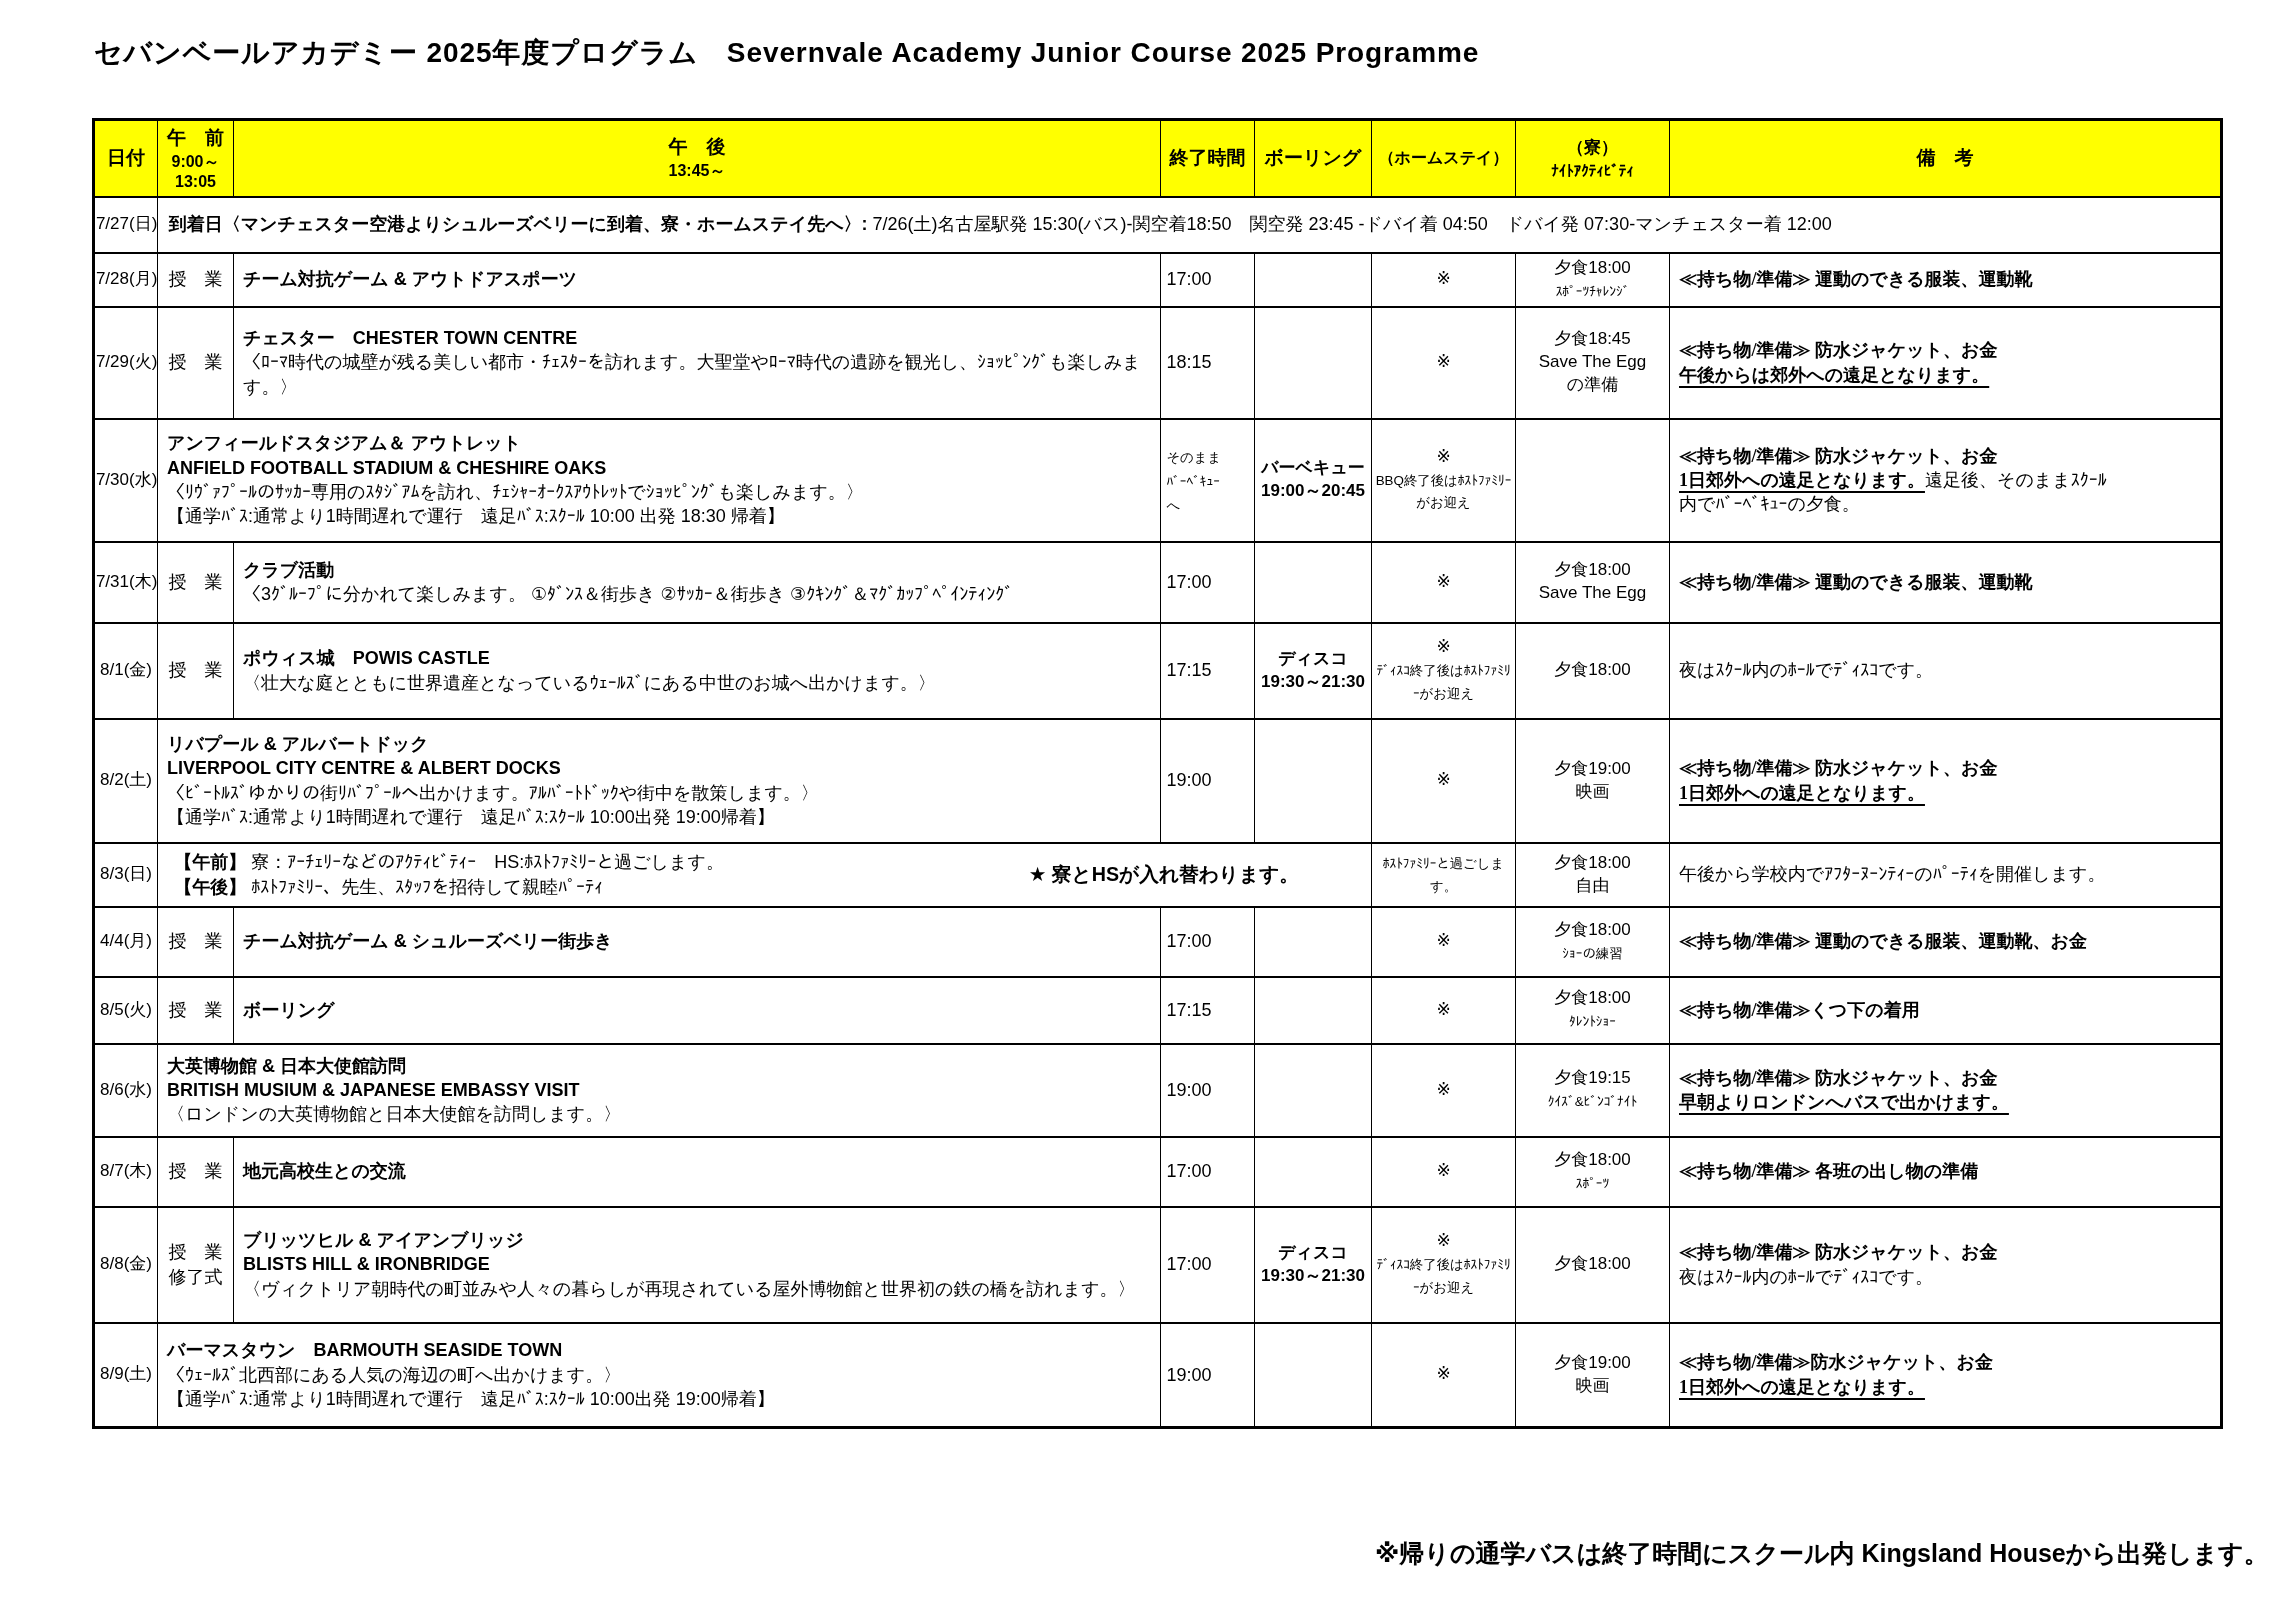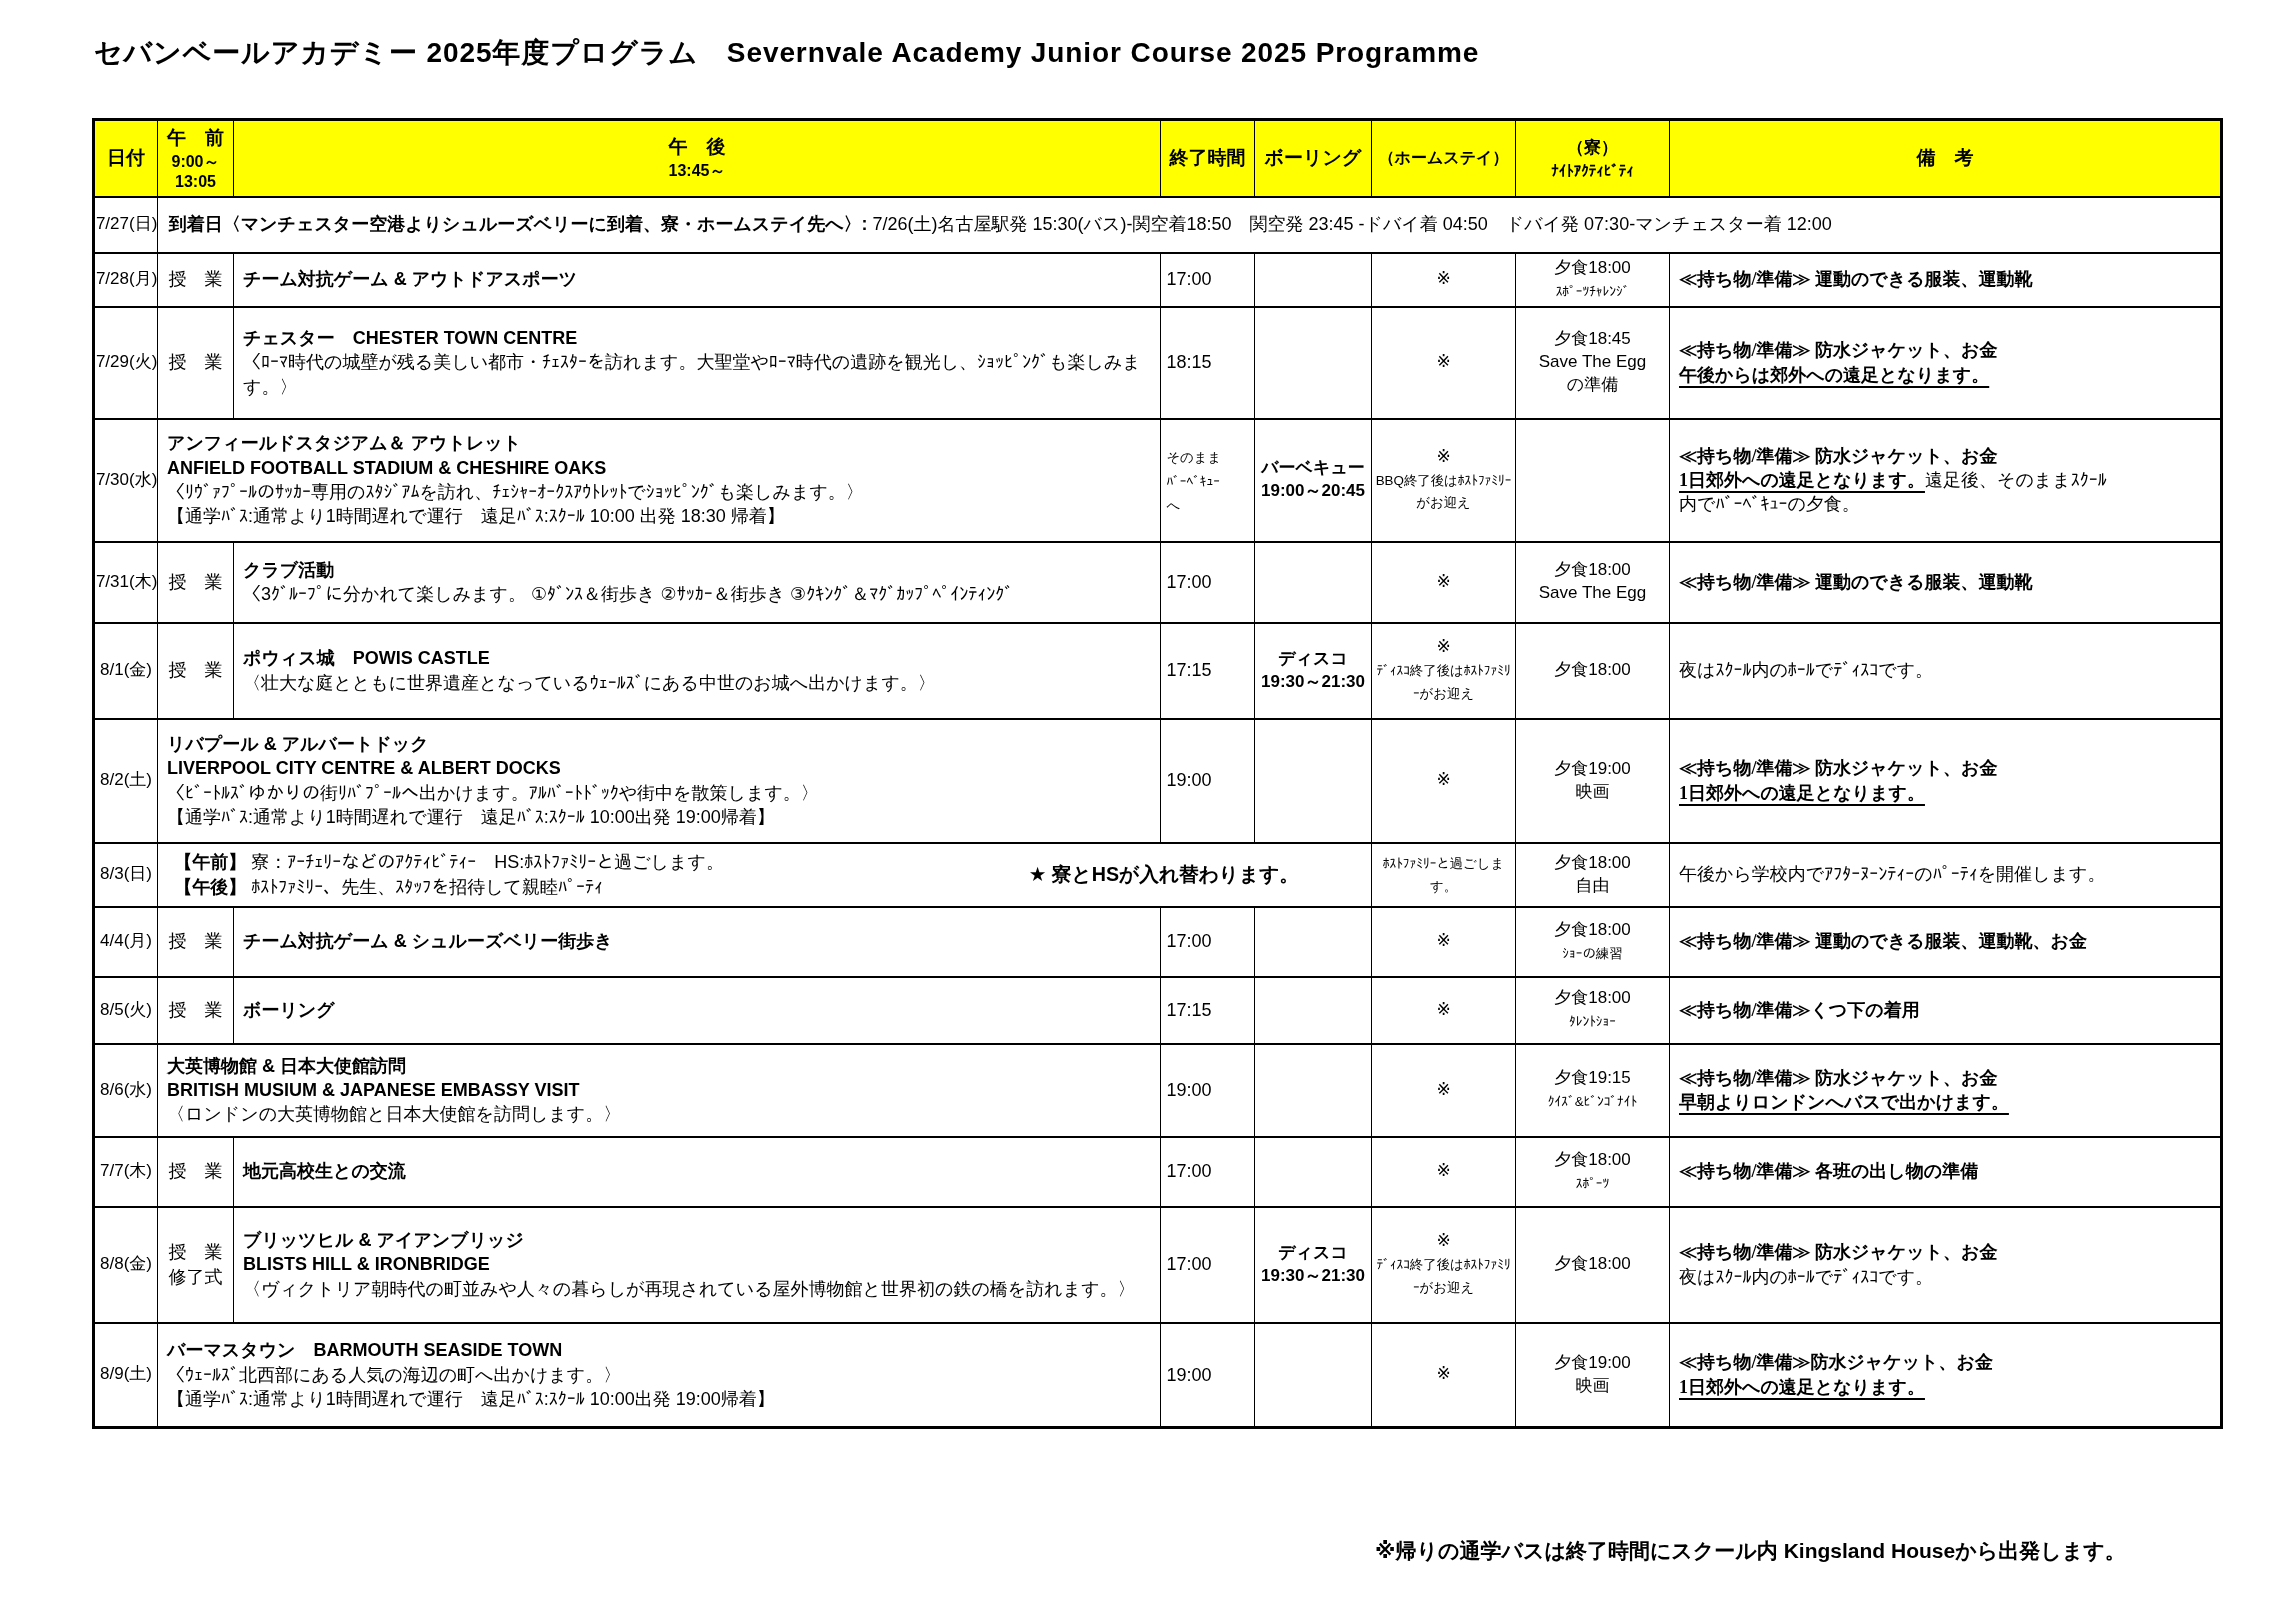--- a/index.html
+++ b/index.html
@@ -26,21 +26,21 @@
   td.c-eve{text-align:center;font-size:17px;}
   td.c-hs{text-align:center;font-size:17px;padding:1.8px 3.6px;}
   td.c-dorm{text-align:center;font-size:17px;padding:1.8px 3.6px;}
   td.c-notes{text-align:left;font-size:18px;padding:10px 9px;font-family:Liberation Serif, serif;}
   td.c-full{text-align:left;font-size:18px;padding:3.6px 10.7px;}
   .b{font-weight:bold;}
   .u{text-decoration:underline;text-underline-offset:4.5px;text-decoration-thickness:1.8px;}
   .sm{font-size:13.4px;}
   .swapwrap{display:flex;align-items:center;justify-content:space-between;padding:0 63px 0 7.2px;font-size:18px;}
   .star{font-size:19.7px;font-weight:bold;white-space:nowrap;}
-  .footer-note{position:absolute;left:1375px;top:1537px;font-size:21px;font-weight:bold;white-space:nowrap;text-align:right;}
+  .footer-note{position:absolute;left:1375px;top:1537px;font-size:25px;font-weight:bold;white-space:nowrap;text-align:right;}
 </style>
 </head>
 <body>
 
 <div class="page">
   <div class="title">セバンベールアカデミー 2025年度プログラム　Severnvale Academy Junior Course 2025 Programme</div>
 
   <table class="schedule">
     <colgroup>
       <col style="width:64px">
@@ -350,21 +350,21 @@
             <div class="ln"><span>夕食19:15</span></div>
             <div class="ln"><span class="sm">ｸｲｽﾞ&amp;ﾋﾞﾝｺﾞﾅｲﾄ</span></div>
           </td>
           <td class="c-notes">
             <div class="ln"><span class="b">≪持ち物/準備≫ 防水ジャケット、お金</span></div>
             <div class="ln"><span class="b u">早朝よりロンドンへバスで出かけます。</span></div>
           </td>
         </tr>
         <tr style="height: 70px;">
           <td class="c-date">
-            <div class="ln"><span>7/7(木)</span></div>
+            <div class="ln"><span>8/7(木)</span></div>
           </td>
           <td class="c-morning">
             <div class="ln"><span>授　業</span></div>
           </td>
           <td class="c-act">
             <div class="ln"><span class="b">地元高校生との交流</span></div>
           </td>
           <td class="c-end">
             <div class="ln"><span>17:00</span></div>
           </td>

